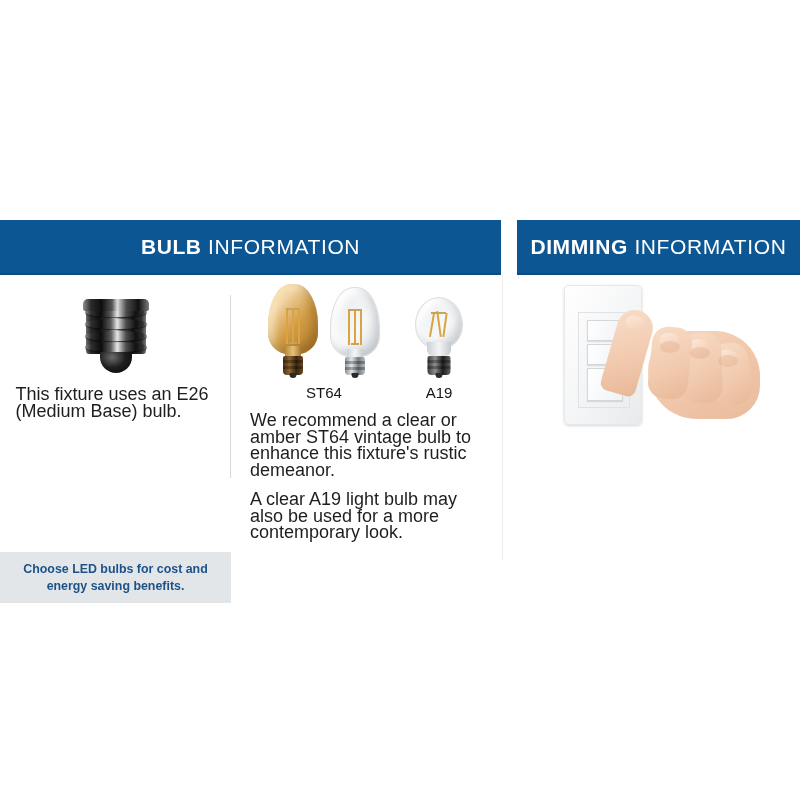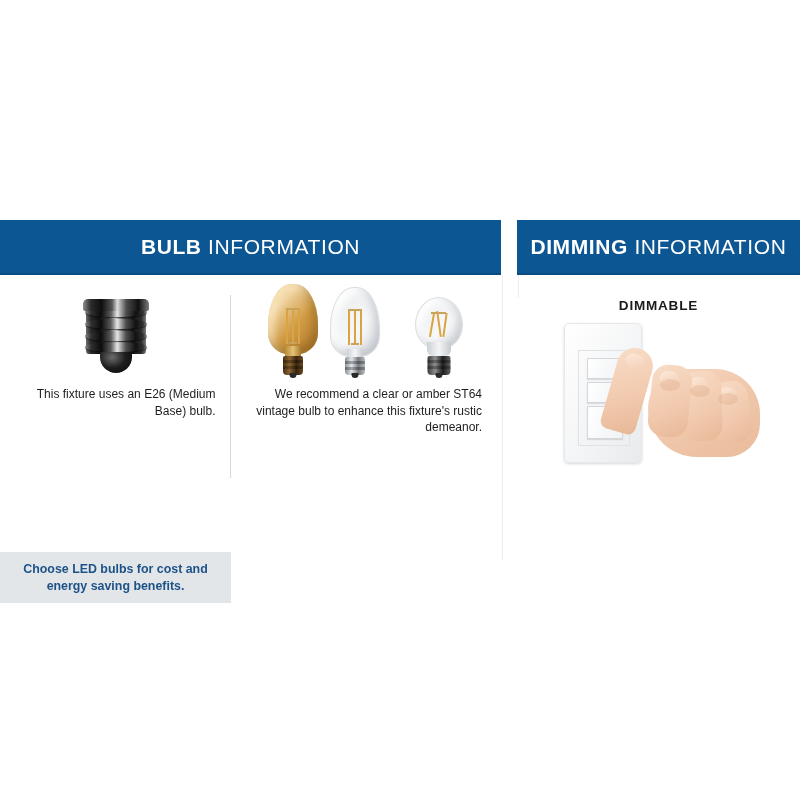--- a/index.html
+++ b/index.html
@@ -113,22 +113,22 @@
   .art-cell { text-align: center; }
 
   .caption {
     text-align: center;
     font-size: 15px;
     color: #151515;
     margin-top: 9px;
   }
 
   .body-text {
-    text-align: right;
-    font-size: 12px;
+    text-align: left;
+    font-size: 18px;
     line-height: 16.5px;
     color: #1e1e1e;
     margin: 11px auto 0 auto;
     width: 200px;
   }
   .col-shape .body-text { width: 232px; }
   .panel-right .body-text { width: 240px; margin-top: 14px; }
 
   .body-text.second { margin-top: 13px; }
 
@@ -498,41 +498,46 @@
                   </div>
                   <div class="cap">
                     <div class="ring" style="top:4px;"></div>
                     <div class="ring" style="top:10px;"></div>
                   </div>
                   <div class="tipdot"></div>
                 </div>
               </div>
             </div>
 
+            <div style="display:flex;justify-content:center;">
+              <div class="caption" style="width:124px;">ST64</div>
+              <div style="width:22px;"></div>
+              <div class="caption" style="width:62px;">A19</div>
+            </div>
 
             <div class="body-text">We recommend a clear or amber ST64 vintage bulb to enhance this fixture's rustic demeanor.</div>
+            <div class="body-text second">A clear A19 light bulb may also be used for a more contemporary look.</div>
           </div>
 
         </div>
       </div>
     </div>
 
     <div class="panel-gap">
       <div class="gap-rule a" style="top:55px;"></div>
       <div class="gap-rule b" style="top:55px;"></div>
     </div>
 
     <div class="panel-right">
 
       <div class="header-bar right">
         <div class="header-text"><span class="bold">DIMMING</span><span>&nbsp;</span><span class="thin">INFORMATION</span></div>
       </div>
 
       <div class="panel-body">
-        <div class="sub-title">DIMMABLE</div>
 
         <div class="dimmer-art">
           <div class="plate">
             <div class="plate-inner">
               <div class="sw s1"></div>
               <div class="sw s2"></div>
               <div class="sw s3"></div>
             </div>
           </div>
 

